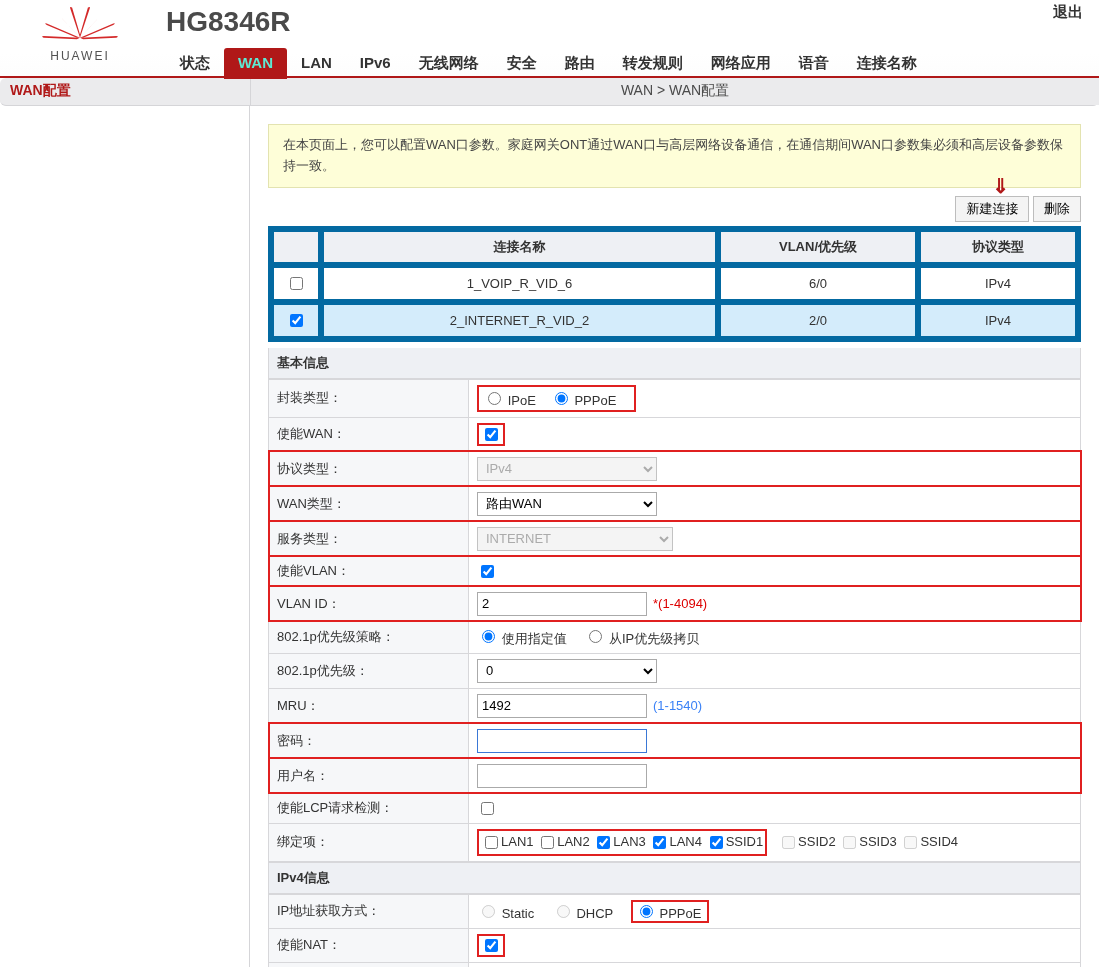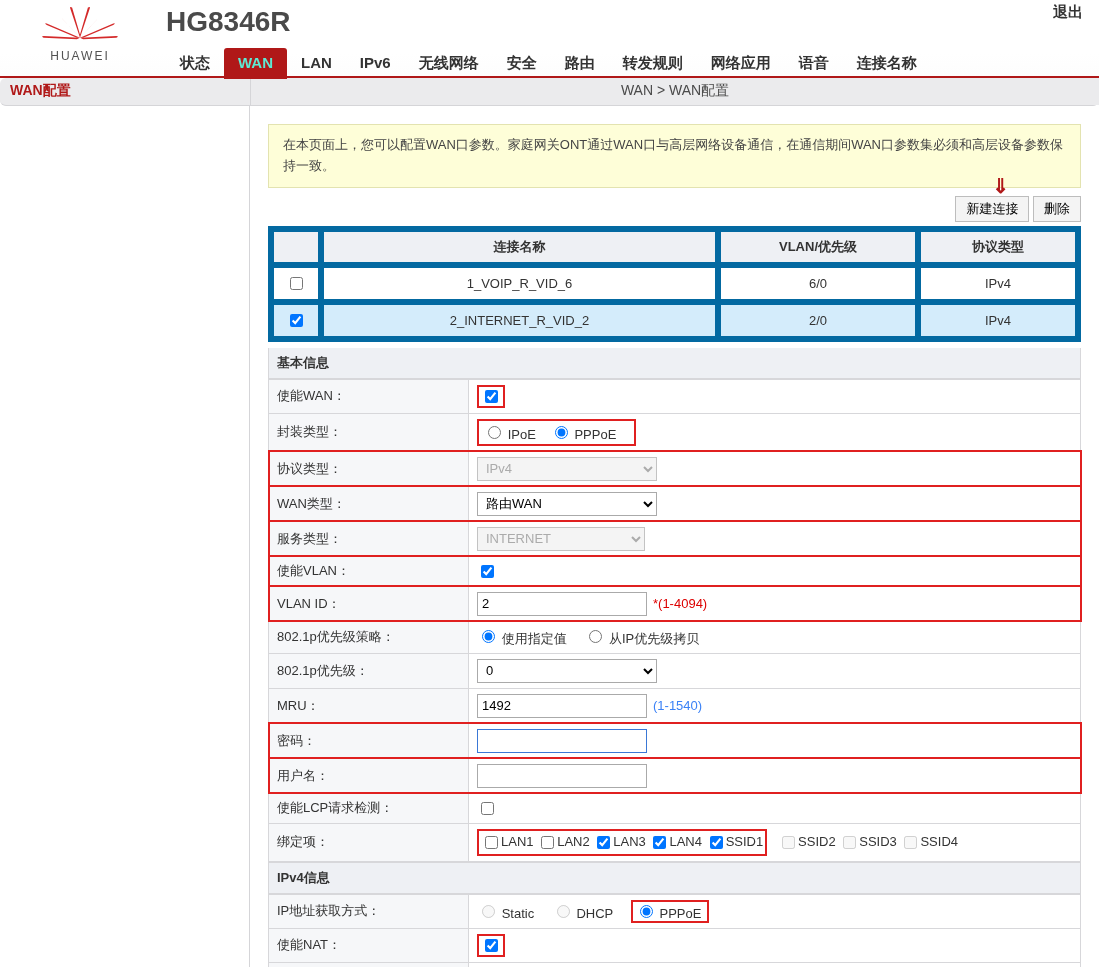--- a/index.html
+++ b/index.html
@@ -118,42 +118,42 @@
         <td>IPv4</td>
       </tr>
     </tbody>
       </table>
 
     <div class="section-title">基本信息</div>
 
     <table class="form">
       <tbody>
           <tr>
-        <td class="label">使能WAN：</td>
-        <td><span class="inline-red"><input type="checkbox" checked="" style=""></span></td>
-      </tr>
-      <tr>
         <td class="label">封装类型：</td>
         <td>
           <span class="inline-red" style="padding:2px 4px;">
             <label class="radiolbl"><input type="radio" name="encap" style=""> <span>IPoE</span></label><label class="radiolbl"><input type="radio" name="encap" checked="" style=""> <span>PPPoE</span></label>
           </span>
         </td>
       </tr>
+      <tr>
+        <td class="label">使能WAN：</td>
+        <td><span class="inline-red"><input type="checkbox" checked="" style=""></span></td>
+      </tr>
       <tr class="hl-red-box">
         <td class="label">协议类型：</td>
         <td><select disabled="" style="width:180px"><option>IPv4</option></select></td>
       </tr>
       <tr class="hl-red-box">
         <td class="label">WAN类型：</td>
         <td><select style="width:180px"><option>路由WAN</option></select></td>
       </tr>
       <tr class="hl-red-box">
         <td class="label">服务类型：</td>
-        <td><select disabled="" style="width:168px"><option>INTERNET</option></select></td>
+        <td><select disabled="" style="width:196px"><option>INTERNET</option></select></td>
       </tr>
       <tr class="hl-red-box">
         <td class="label">使能VLAN：</td>
         <td><input type="checkbox" checked="" style=""></td>
       </tr>
       <tr class="hl-red-box">
         <td class="label">VLAN ID：</td>
         <td><input type="text" style="width: 170px;" value="2"><span class="hint req">*(1-4094)</span></td>
       </tr>
       <tr>

